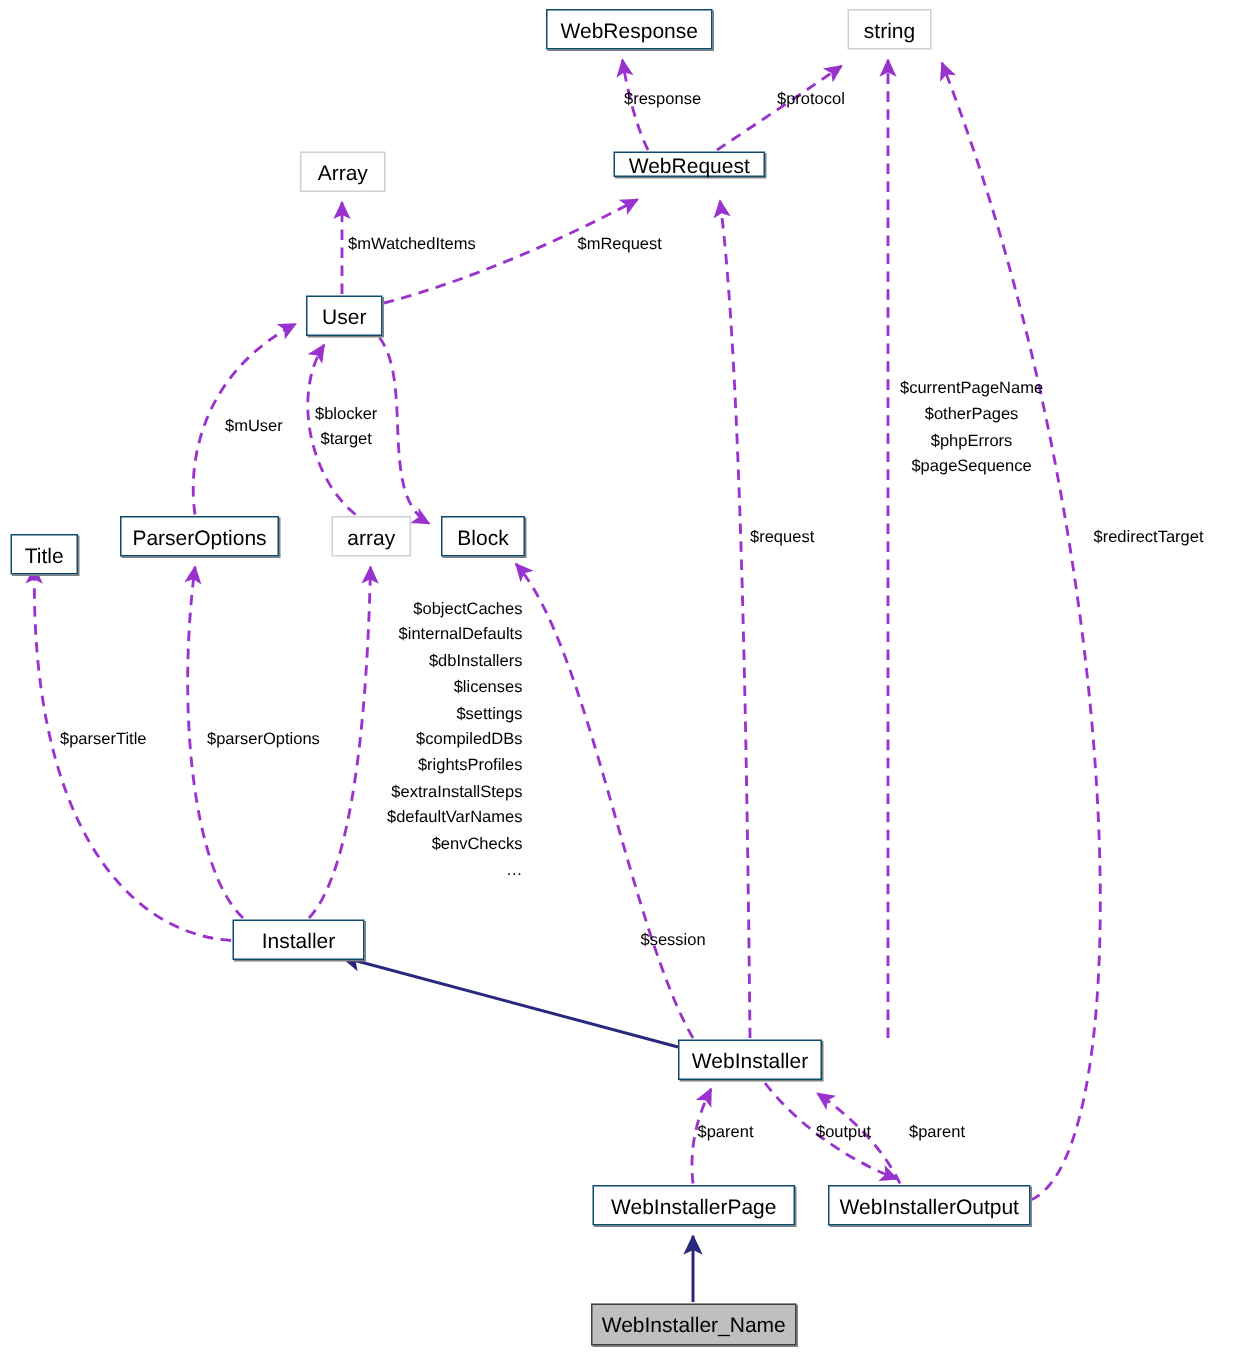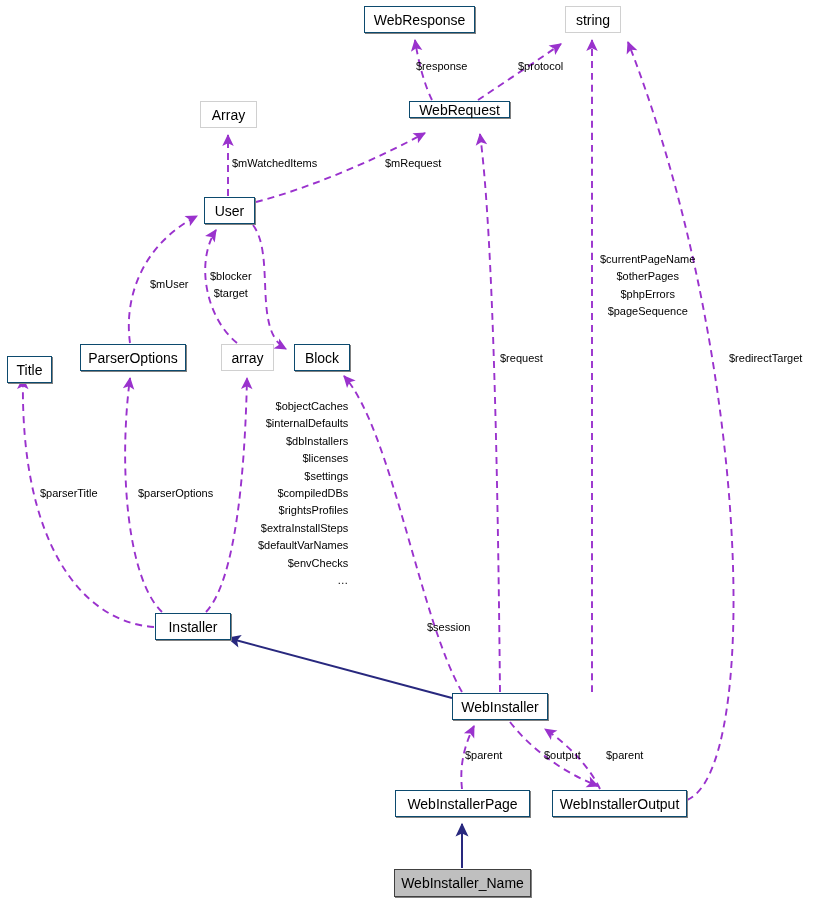--- a/index.html
+++ b/index.html
@@ -132,21 +132,21 @@
   </div>
 
   <div class="node faint" style="left:221px; top:344px; width:53px; height:27px;">
     <span>array</span>
   </div>
 
   <div class="node solid" style="left:294px; top:344px; width:56px; height:27px;">
     <span>Block</span>
   </div>
 
-  <div class="node solid" style="left:155px; top:613px; width:76px; height:27px;">
+  <div class="node solid" style="left:155px; top:613px; width:88px; height:27px;">
     <span>Installer</span>
   </div>
 
   <div class="node solid" style="left:452px; top:693px; width:96px; height:27px;">
     <span>WebInstaller</span>
   </div>
 
   <div class="node solid" style="left:395px; top:790px; width:135px; height:27px;align-items:center;">
     <span>WebInstallerPage</span>
   </div>

